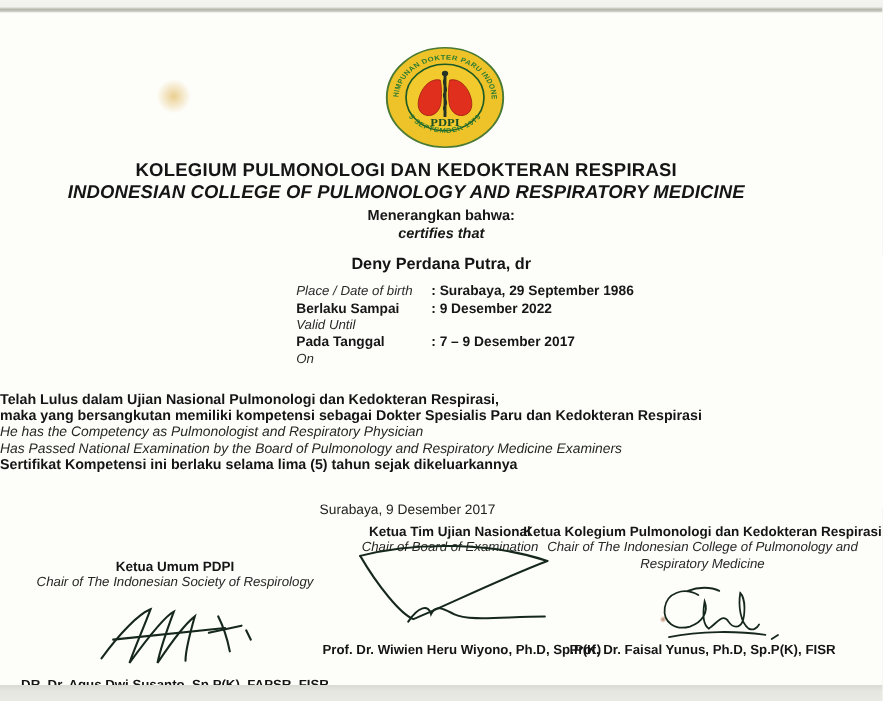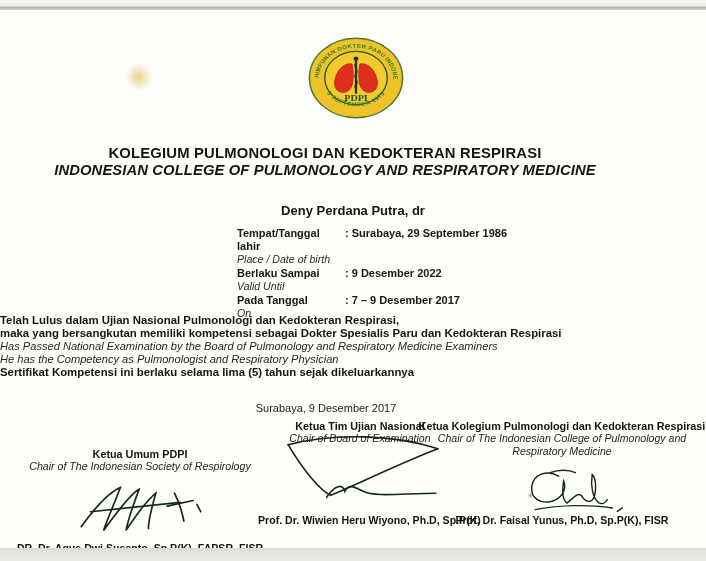--- a/index.html
+++ b/index.html
@@ -19,21 +19,21 @@
 
   .stain-yellow { position:absolute; left:120px; top:48px; width:38px; height:38px; border-radius:50%;
     background:radial-gradient(closest-side, rgba(216,160,40,0.50), rgba(216,160,40,0.18) 45%, rgba(216,160,40,0) 72%); }
   .stain-dot { position:absolute; left:527px; top:482px; width:7px; height:7px; border-radius:50%;
     background:radial-gradient(closest-side, rgba(150,70,30,0.65), rgba(150,70,30,0) 80%); }
 
   .logo-wrap { position:absolute; left:50%; top:27px; transform:translateX(-50%); margin-left:3px;
     width:96px; height:82px; }
   .logo-wrap svg { display:block; width:96px; height:82px; }
 
-  .title-block { position:absolute; left:0; top:119px; width:650px; text-align:center;margin-top:16px; }
+  .title-block { position:absolute; left:0; top:119px; width:650px; text-align:center; }
   .title-id { font-size:14.8px; font-weight:bold; letter-spacing:0.2px; color:#151515; }
   .title-en { font-size:14.8px; font-weight:bold; font-style:italic; letter-spacing:0.1px; color:#151515; margin-top:1px; }
 
   .certifies-block { position:absolute; left:0; top:156px; width:706px; text-align:center; }
   .certifies-id { font-size:11.6px; font-weight:bold; color:#171717; }
   .certifies-en { font-size:11.6px; font-weight:bold; font-style:italic; color:#171717; margin-top:1px; }
 
   .recipient-name { position:absolute; left:0; top:193px; width:706px; text-align:center;
     font-size:13px; font-weight:bold; color:#141414; }
 
@@ -101,27 +101,30 @@
         </g>
         <text x="50" y="77.5" text-anchor="middle" font-size="10.5" font-weight="bold" fill="#1c4f24" font-family="Liberation Serif, serif">PDPI</text>
       </svg>
     </div>
 
     <div class="title-block">
       <div class="title-id">KOLEGIUM PULMONOLOGI DAN KEDOKTERAN RESPIRASI</div>
       <div class="title-en">INDONESIAN COLLEGE OF PULMONOLOGY AND RESPIRATORY MEDICINE</div>
     </div>
 
+    <div class="certifies-block">
+      <div class="certifies-id">Menerangkan bahwa:</div>
+      <div class="certifies-en">certifies that</div>
+    </div>
 
     <div class="recipient-name">Deny Perdana Putra, dr</div>
 
     <div class="details">
       <div class="detail-row">
         <div class="detail-labels">
-          <div class="detail-label">Tempat/Tanggal lahir</div>
           <div class="detail-sub">Place / Date of birth</div>
         </div>
         <div class="detail-value">: Surabaya, 29 September 1986</div>
       </div>
       <div class="detail-row">
         <div class="detail-labels">
           <div class="detail-label">Berlaku Sampai</div>
           <div class="detail-sub">Valid Until</div>
         </div>
         <div class="detail-value">: 9 Desember 2022</div>
@@ -131,22 +134,22 @@
           <div class="detail-label">Pada Tanggal</div>
           <div class="detail-sub">On</div>
         </div>
         <div class="detail-value">: 7 – 9 Desember 2017</div>
       </div>
     </div>
 
     <div class="statement">
       <div class="st-bold">Telah Lulus dalam Ujian Nasional Pulmonologi dan Kedokteran Respirasi,</div>
       <div class="st-bold">maka yang bersangkutan memiliki kompetensi sebagai Dokter Spesialis Paru dan Kedokteran Respirasi</div>
+      <div class="st-italic">He has the Competency as Pulmonologist and Respiratory Physician</div>
       <div class="st-italic">Has Passed National Examination by the Board of Pulmonology and Respiratory Medicine Examiners</div>
-      <div class="st-italic">He has the Competency as Pulmonologist and Respiratory Physician</div>
       <div class="st-bold">Sertifikat Kompetensi ini berlaku selama lima (5) tahun sejak dikeluarkannya</div>
     </div>
 
     <div class="issued-line">Surabaya, 9 Desember 2017</div>
 
     <div class="sigs">
 
       <div class="sig-col sig-col-1">
         <div class="sig-title">Ketua Umum PDPI</div>
         <div class="sig-sub">Chair of The Indonesian Society of Respirology</div>

